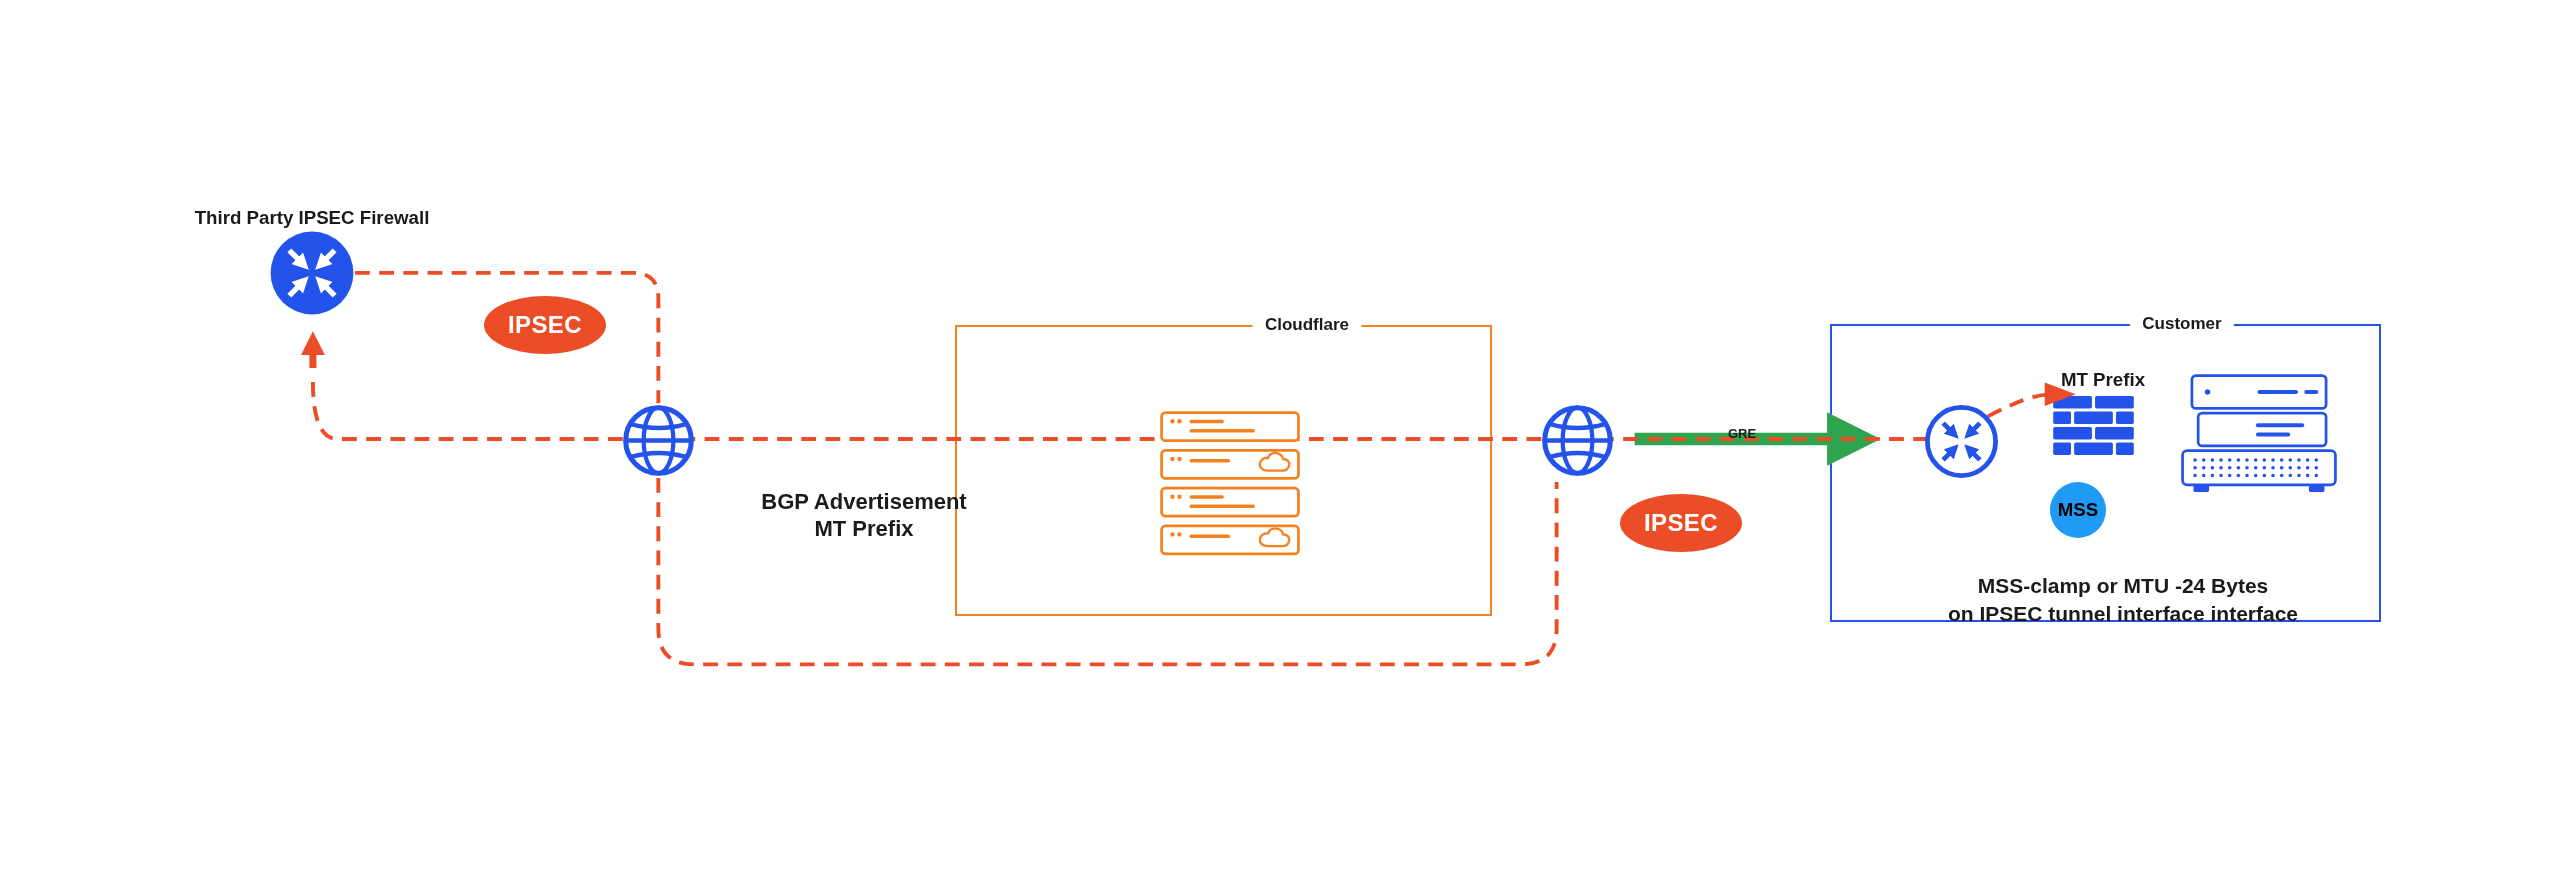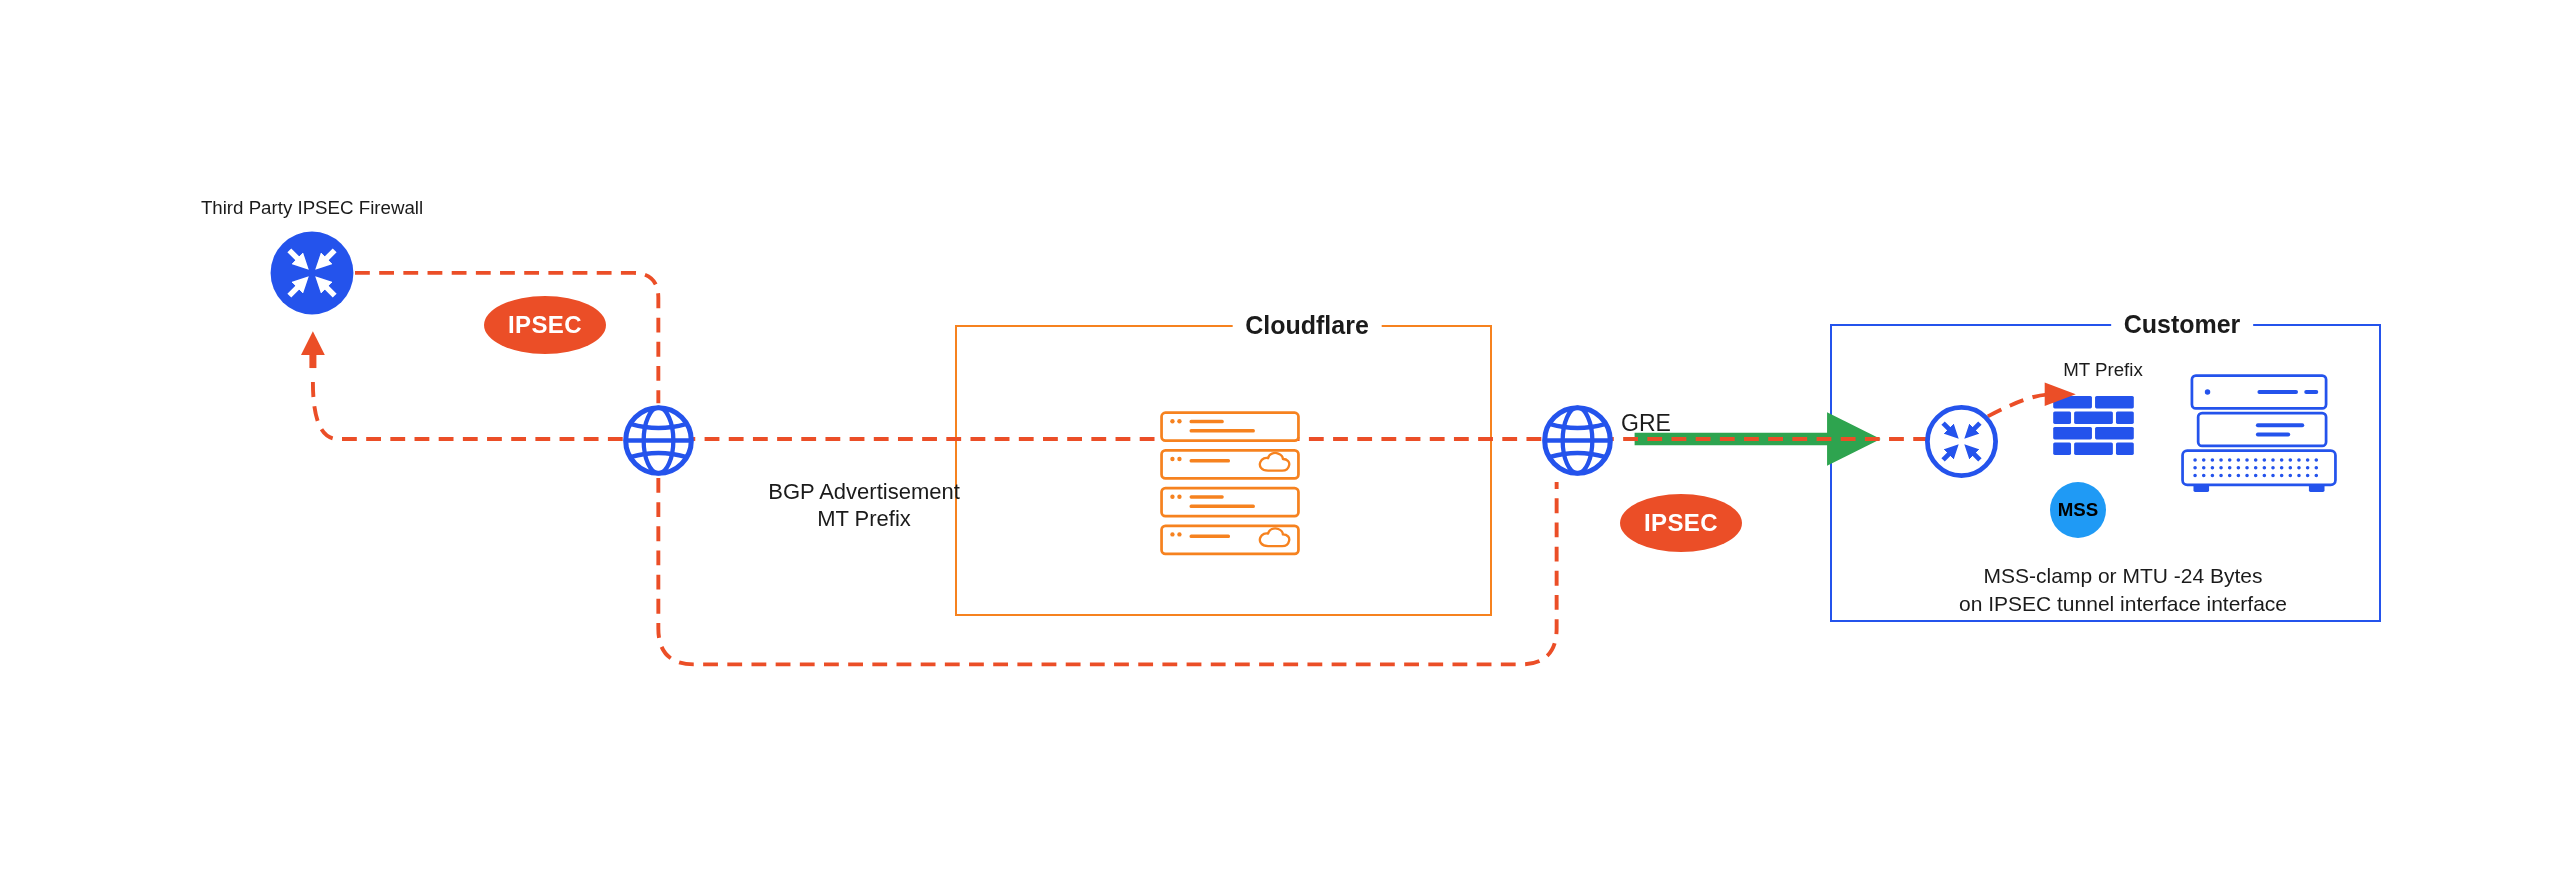--- a/index.html
+++ b/index.html
@@ -9,25 +9,25 @@
   html,body{margin:0;padding:0;background:#fff;}
   .canvas{
     position:relative; width:2576px; height:871px; background:#ffffff;
     font-family:"Liberation Sans","DejaVu Sans",sans-serif; overflow:hidden;
   }
   .frame{position:absolute; background:transparent; box-sizing:border-box;}
   .frame-orange{border:2.3px solid var(--orange);}
   .frame-blue{border:2.3px solid var(--blue);}
   .frame-label{
     position:absolute; transform:translate(-50%,-50%); background:#fff;
-    padding:1.6px 12.5px; font-weight:bold; font-size:25px; color:var(--ink); white-space:nowrap;
+    padding:1.6px 12.5px; font-weight:bold; font-size:17px; color:var(--ink); white-space:nowrap;
   }
   .label{
-    position:absolute; transform:translate(-50%,-50%); font-weight:normal;
-    color:var(--ink); text-align:center; white-space:nowrap;
+    position:absolute; transform:translate(-50%,-50%); font-weight:bold;
+    color:var(--ink); text-align:center; white-space:nowrap;margin-top:10px;
   }
   .linework{position:absolute; left:0; top:0;}
   .icon{position:absolute;}
   .dline{fill:none; stroke:var(--red); stroke-width:5; stroke-dasharray:19 12;}
   .gline{fill:none; stroke:var(--green); stroke-width:16;}
   .upline{fill:none; stroke:var(--red); stroke-width:9;}
   .rfill{fill:var(--red);}
   .pill{
     position:absolute; display:flex; align-items:center; justify-content:center;
     background:var(--red); color:#fff; font-weight:bold; font-size:24px;
@@ -196,21 +196,21 @@
   <span class="frame-label" style="left:1307px; top:325px;">Cloudflare</span>
   <span class="frame-label" style="left:2182px; top:324px;text-align:right;">Customer</span>
 
   <div class="label" style="left:312px; top:208px; font-size:18.7px;">Third Party IPSEC Firewall</div>
 
   <div class="label" style="left:864px; top:505px; font-size:22px; line-height:27px;">
     <div>BGP Advertisement</div>
     <div>MT Prefix</div>
   </div>
 
-  <div class="label" style="left:1646px; top:423px; font-size:23px;">GRE</div>
+  <div class="label" style="left:1742px; top:423px; font-size:13px;">GRE</div>
 
   <div class="label" style="left:2103px; top:370px; font-size:18.7px;">MT Prefix</div>
 
   <div class="label" style="left:2123px; top:590px; font-size:21px; line-height:28px;">
     <div>MSS-clamp or MTU -24 Bytes</div>
     <div>on IPSEC tunnel interface interface</div>
   </div>
 
   <div class="pill" style="left:484px; top:296px; width:122px; height:58px;">IPSEC</div>
   <div class="pill" style="left:1620px; top:494px; width:122px; height:58px;">IPSEC</div>

